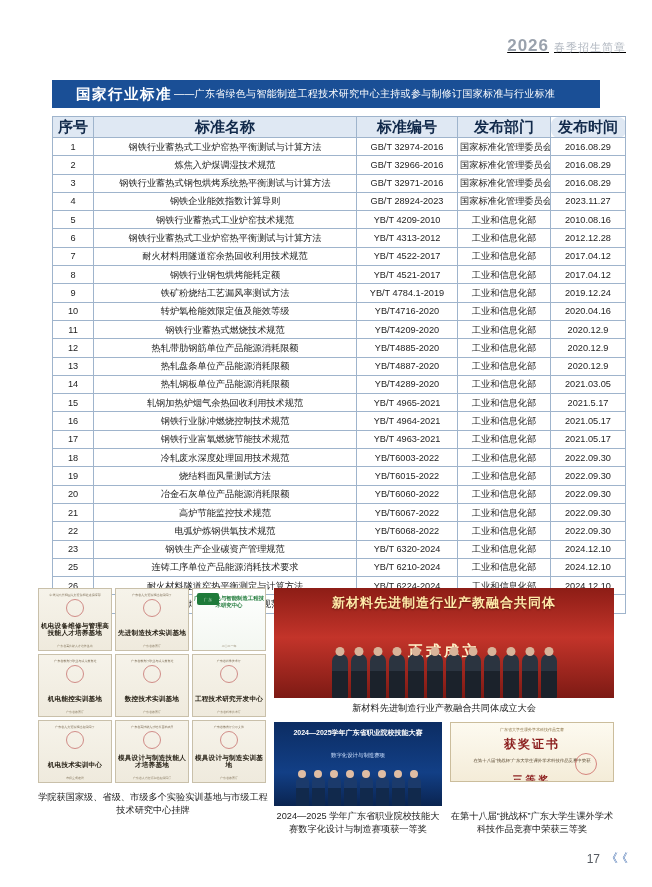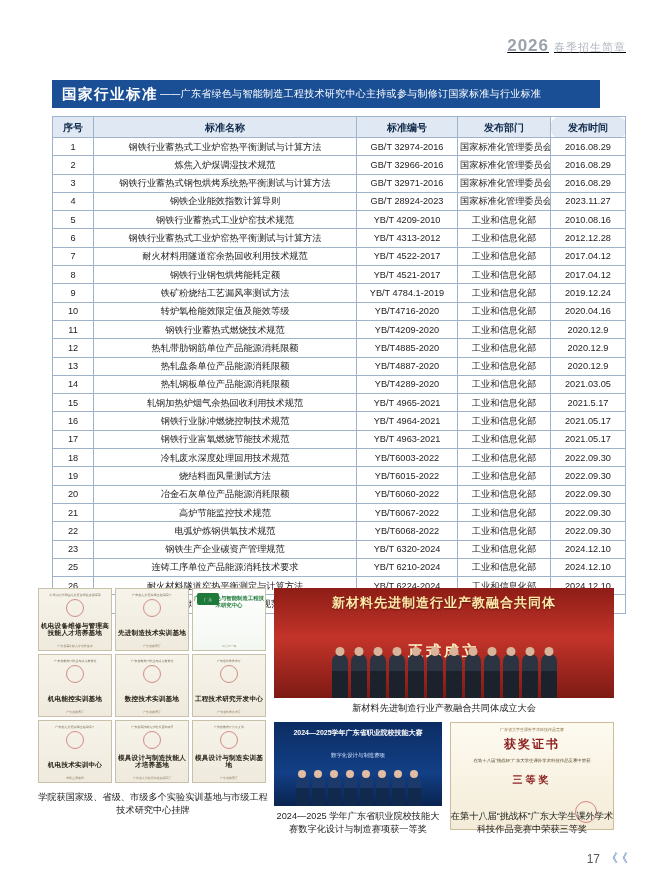--- a/index.html
+++ b/index.html
@@ -45,21 +45,21 @@
   .title-bar {
     position: absolute;
     left: 52px;
     top: 80px;
     width: 548px;
     height: 28px;
     background: #1a4f96;
     display: flex;
     align-items: center;
     box-sizing: border-box;
-    padding-left: 10px;
+    padding-left: 24px;
   }
   .title-main {
     color: #ffffff;
     font-size: 14.5px;
     font-weight: bold;
     letter-spacing: 1.5px;
   }
   .title-sub {
     color: #ffffff;
     font-size: 10px;
@@ -84,21 +84,21 @@
     text-align: center;
     vertical-align: middle;
     padding: 0 2px;
     line-height: 1.1;
     overflow: hidden;
     white-space: nowrap;
   }
   .std-table thead th {
     background: #dfe8f3;
     font-weight: bold;
-    font-size: 10px;
+    font-size: 15px;
     height: 20px;
     color: #11294a;
   }
   .col-no    { width: 36px; }
   .col-name  { width: 258px; }
   .col-code  { width: 96px; }
   .col-dept  { width: 88px; }
   .col-date  { width: 70px; border-radius: 8px; }
 
   
@@ -295,21 +295,21 @@
     position: absolute; top:-6px; left:50%;
     transform: translateX(-50%);
     width:8px;height:8px;border-radius:50%;
     background:#e0bda3;
   }
   .photo-cert-big {
     position: absolute;
     left: 412px;
     top: 134px;
     width: 164px;
-    height: 108px;
+    height: 60px;
     background: linear-gradient(#fdfaf0, #f4ecd8);
     border: 1px solid #cbbd9c;
     box-sizing: border-box;
     overflow: hidden;
   }
   .pcb-small {
     position: absolute; top: 4px; left: 0; right: 0;
     text-align: center; font-size: 4px; color: #8a7247;
   }
   .pcb-title {

